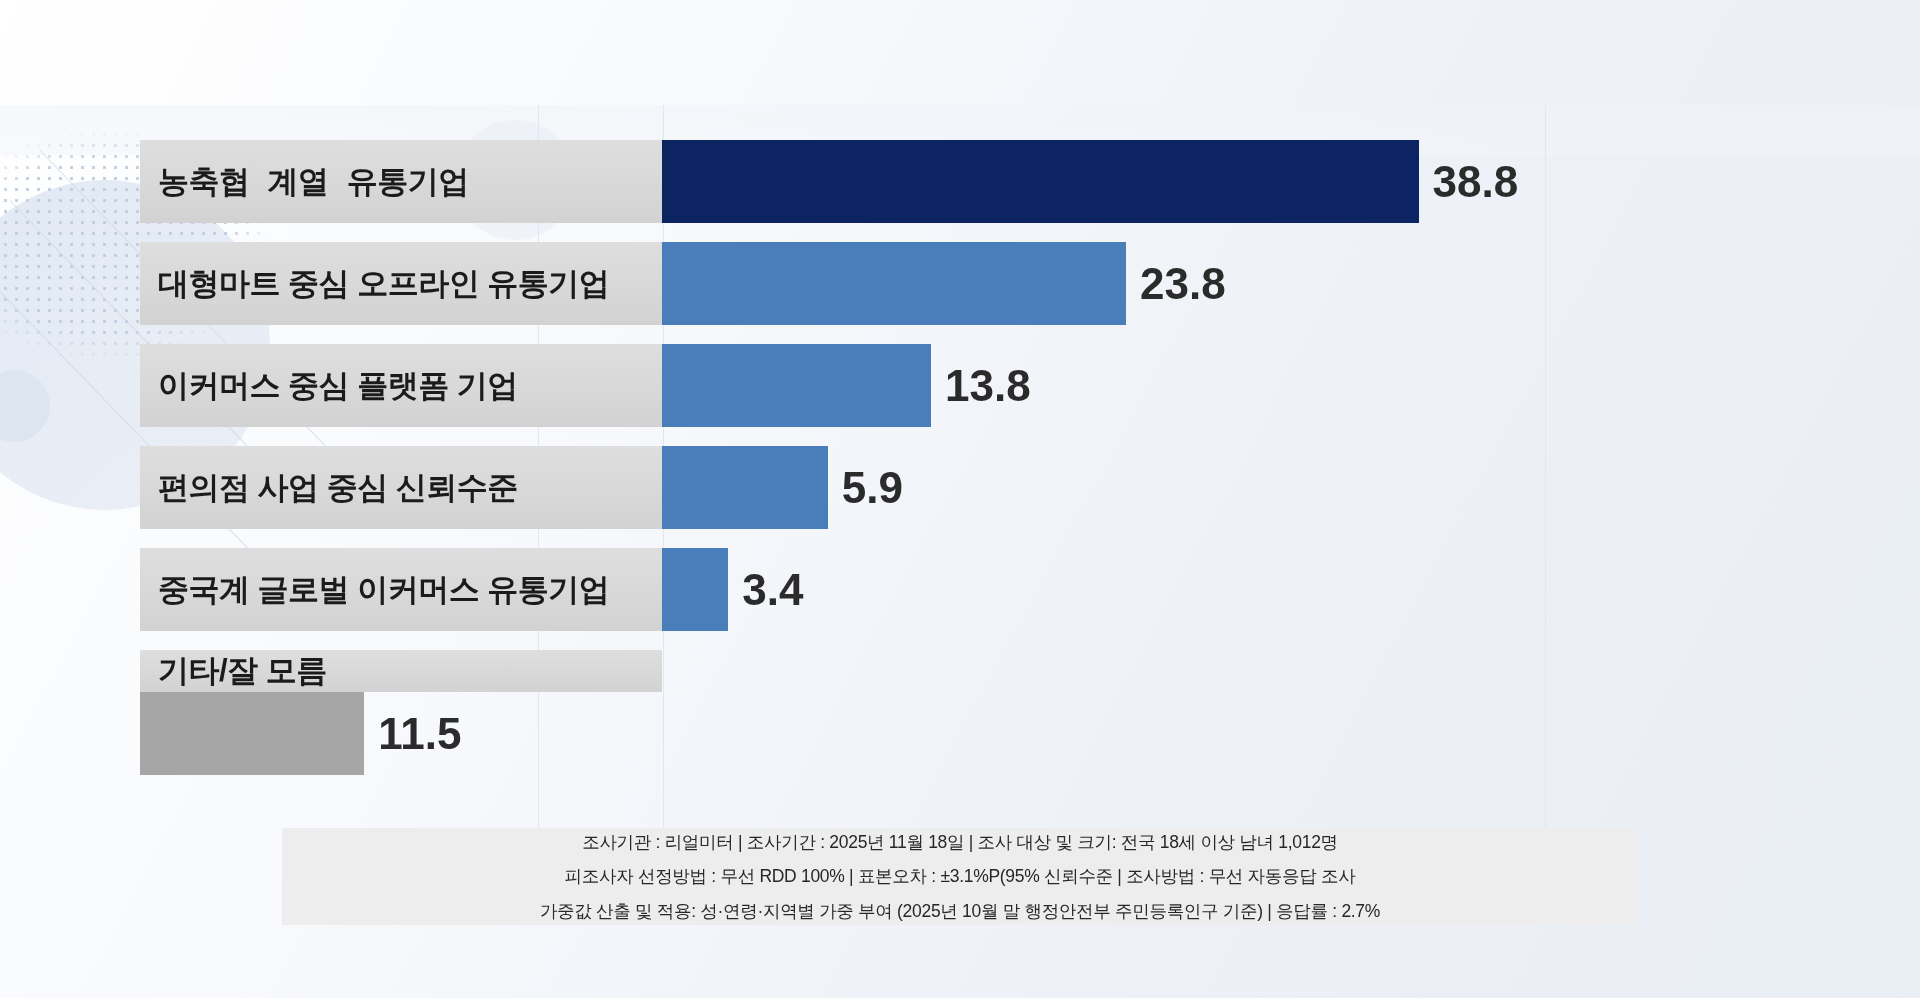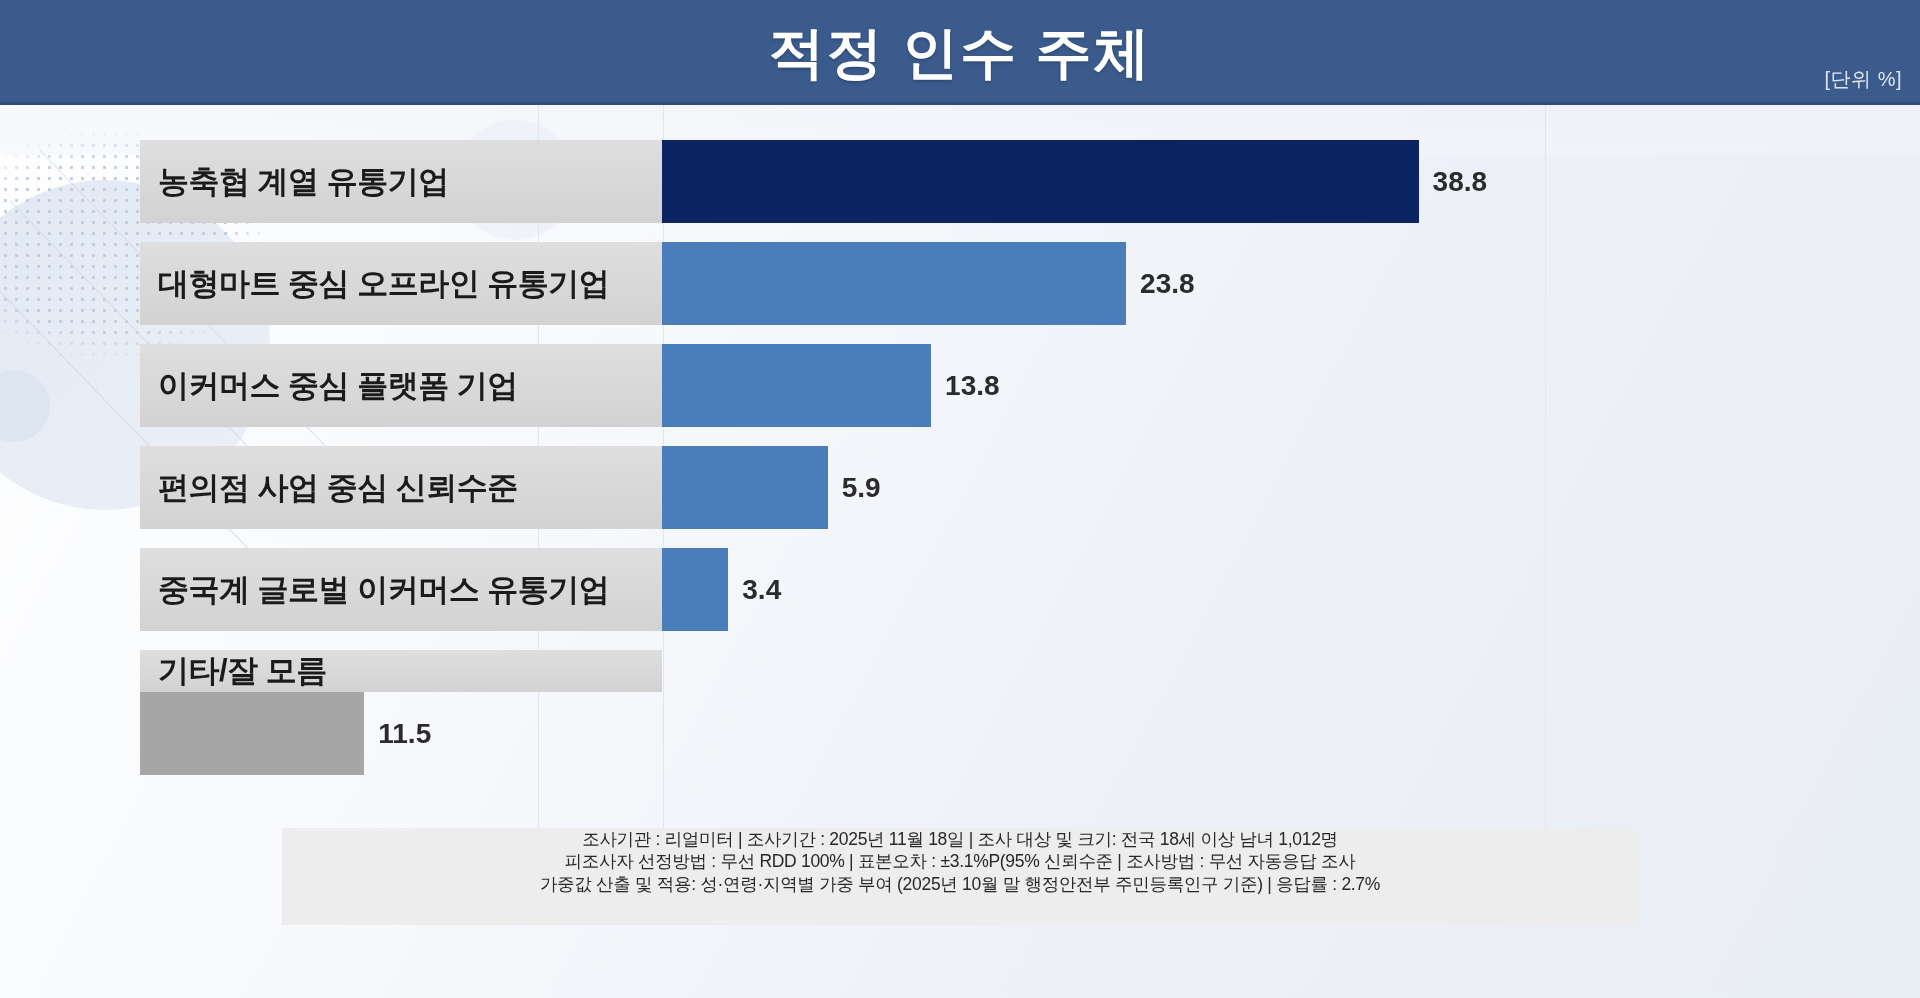--- a/index.html
+++ b/index.html
@@ -122,39 +122,39 @@
     white-space:nowrap;
   }
   .bar-wrap {
     display:flex;
     align-items:center;
   }
   .bar {
     height:83px;
   }
   .value {
-    font-size:28px;
+    font-size:44px;
     font-weight:bold;
     color:#2b2b2b;
     margin-left:14px;
     white-space:nowrap;
     line-height:1;
   }
 
   
   #footer {
     position:absolute;
     left:282px; top:828px;
     width:1356px; height:97px;
     background:#ededed;
     display:flex;
     flex-direction:column;
     align-items:center;
-    justify-content:flex-start;
-    gap:0;
+    justify-content:center;
+    gap:12px;
   }
   #footer .fline {
     font-size:17.5px;
     color:#272727;
     letter-spacing:-.3px;
     white-space:nowrap;
     line-height:1.28;
   }
 </style>
 </head>
@@ -167,29 +167,24 @@
   <div class="deco deco-circle-c"></div>
   <div class="deco deco-dots"></div>
   <div class="deco deco-circle-b"></div>
   <div class="deco deco-line deco-l1"></div>
   <div class="deco deco-line deco-l2"></div>
   <div class="deco deco-line deco-l3"></div>
   <div class="deco deco-vline deco-v1"></div>
   <div class="deco deco-vline deco-v2"></div>
   <div class="deco deco-vline deco-v3"></div>
 
-  <div id="header">
-    <div class="title">적정 인수 주체</div>
-    <div class="unit">[단위 %]</div>
-    <div class="underline"></div>
-  </div>
 
   <div id="chart">
       <div class="row" style="top: 0px;">
-        <div class="label-box" style="background: linear-gradient(rgb(222, 222, 222) 0%, rgb(216, 216, 216) 55%, rgb(210, 210, 210) 100%);">
+        <div class="label-box" style="background: linear-gradient(rgb(222, 222, 222) 0%, rgb(216, 216, 216) 55%, rgb(210, 210, 210) 100%); font-family: Liberation Mono, monospace;">
           <span class="label-text">농축협 계열 유통기업</span>
         </div>
         <div class="bar-wrap">
           <div class="bar" style="width: 756.6px; background: rgb(12, 36, 97);"></div>
           <span class="value">38.8</span>
         </div>
       </div>
       <div class="row" style="top: 102px;">
         <div class="label-box" style="background: linear-gradient(rgb(222, 222, 222) 0%, rgb(216, 216, 216) 55%, rgb(210, 210, 210) 100%); text-align: right;">
           <span class="label-text">대형마트 중심 오프라인 유통기업</span>

